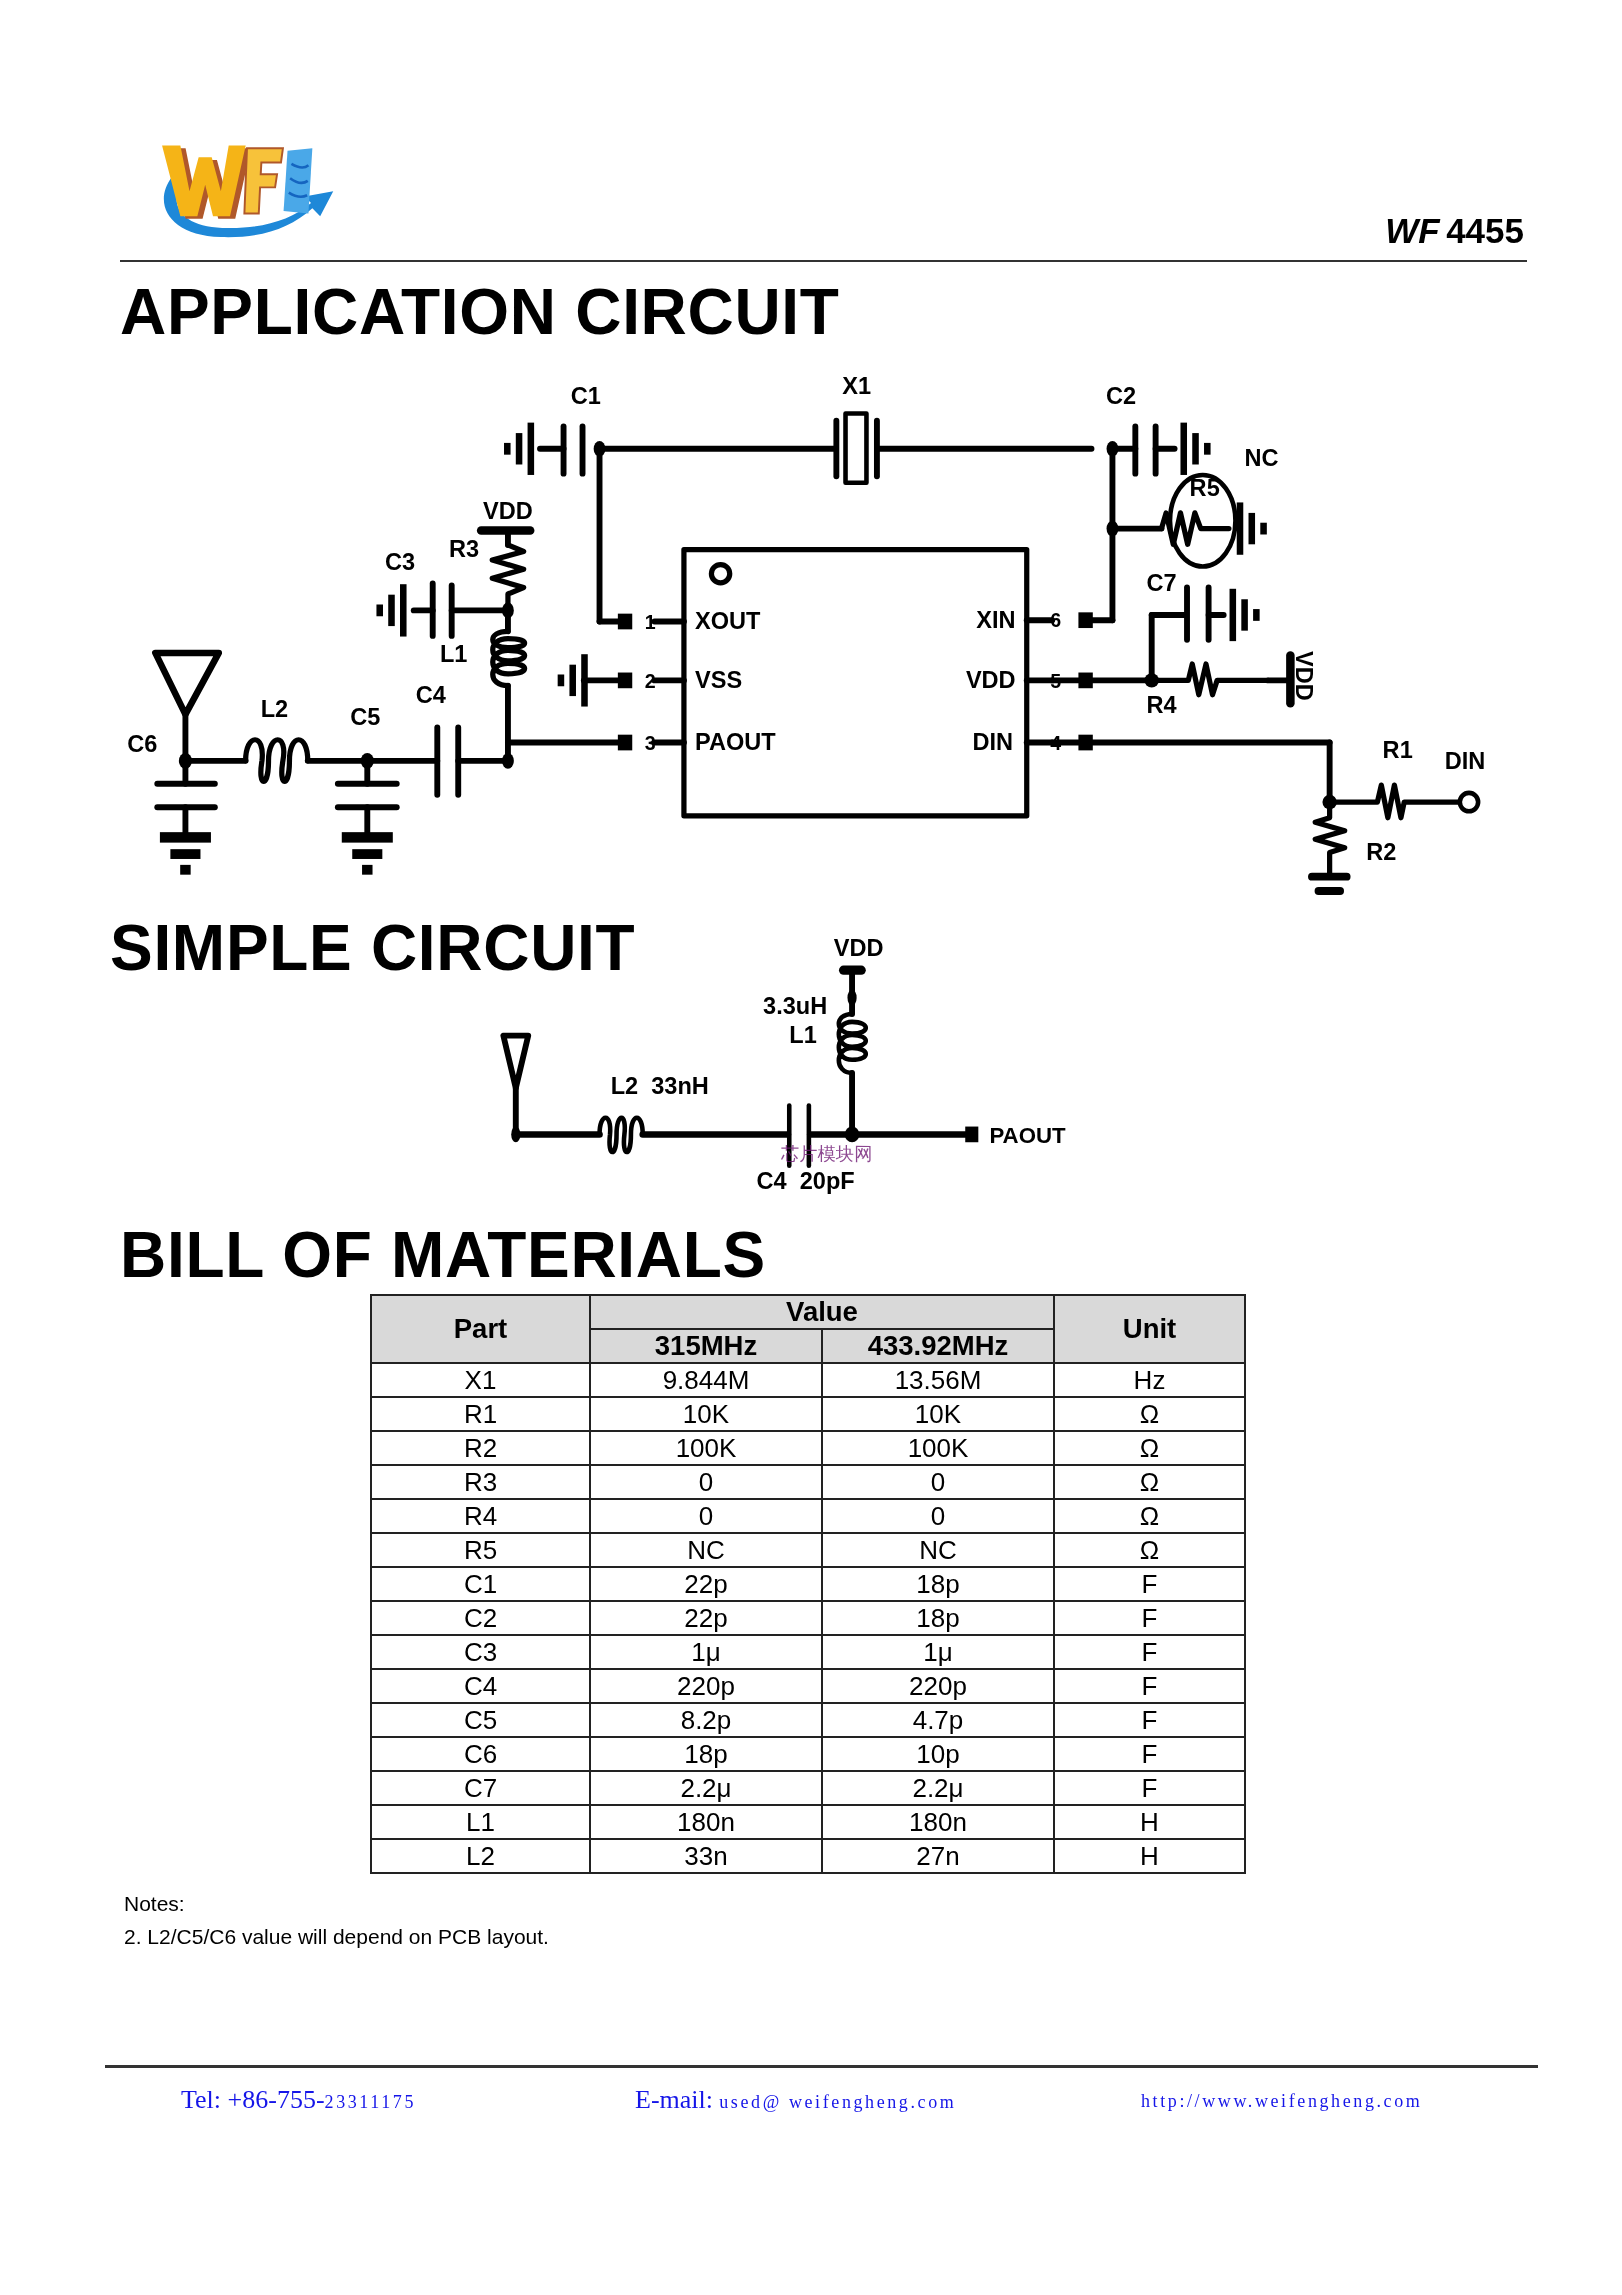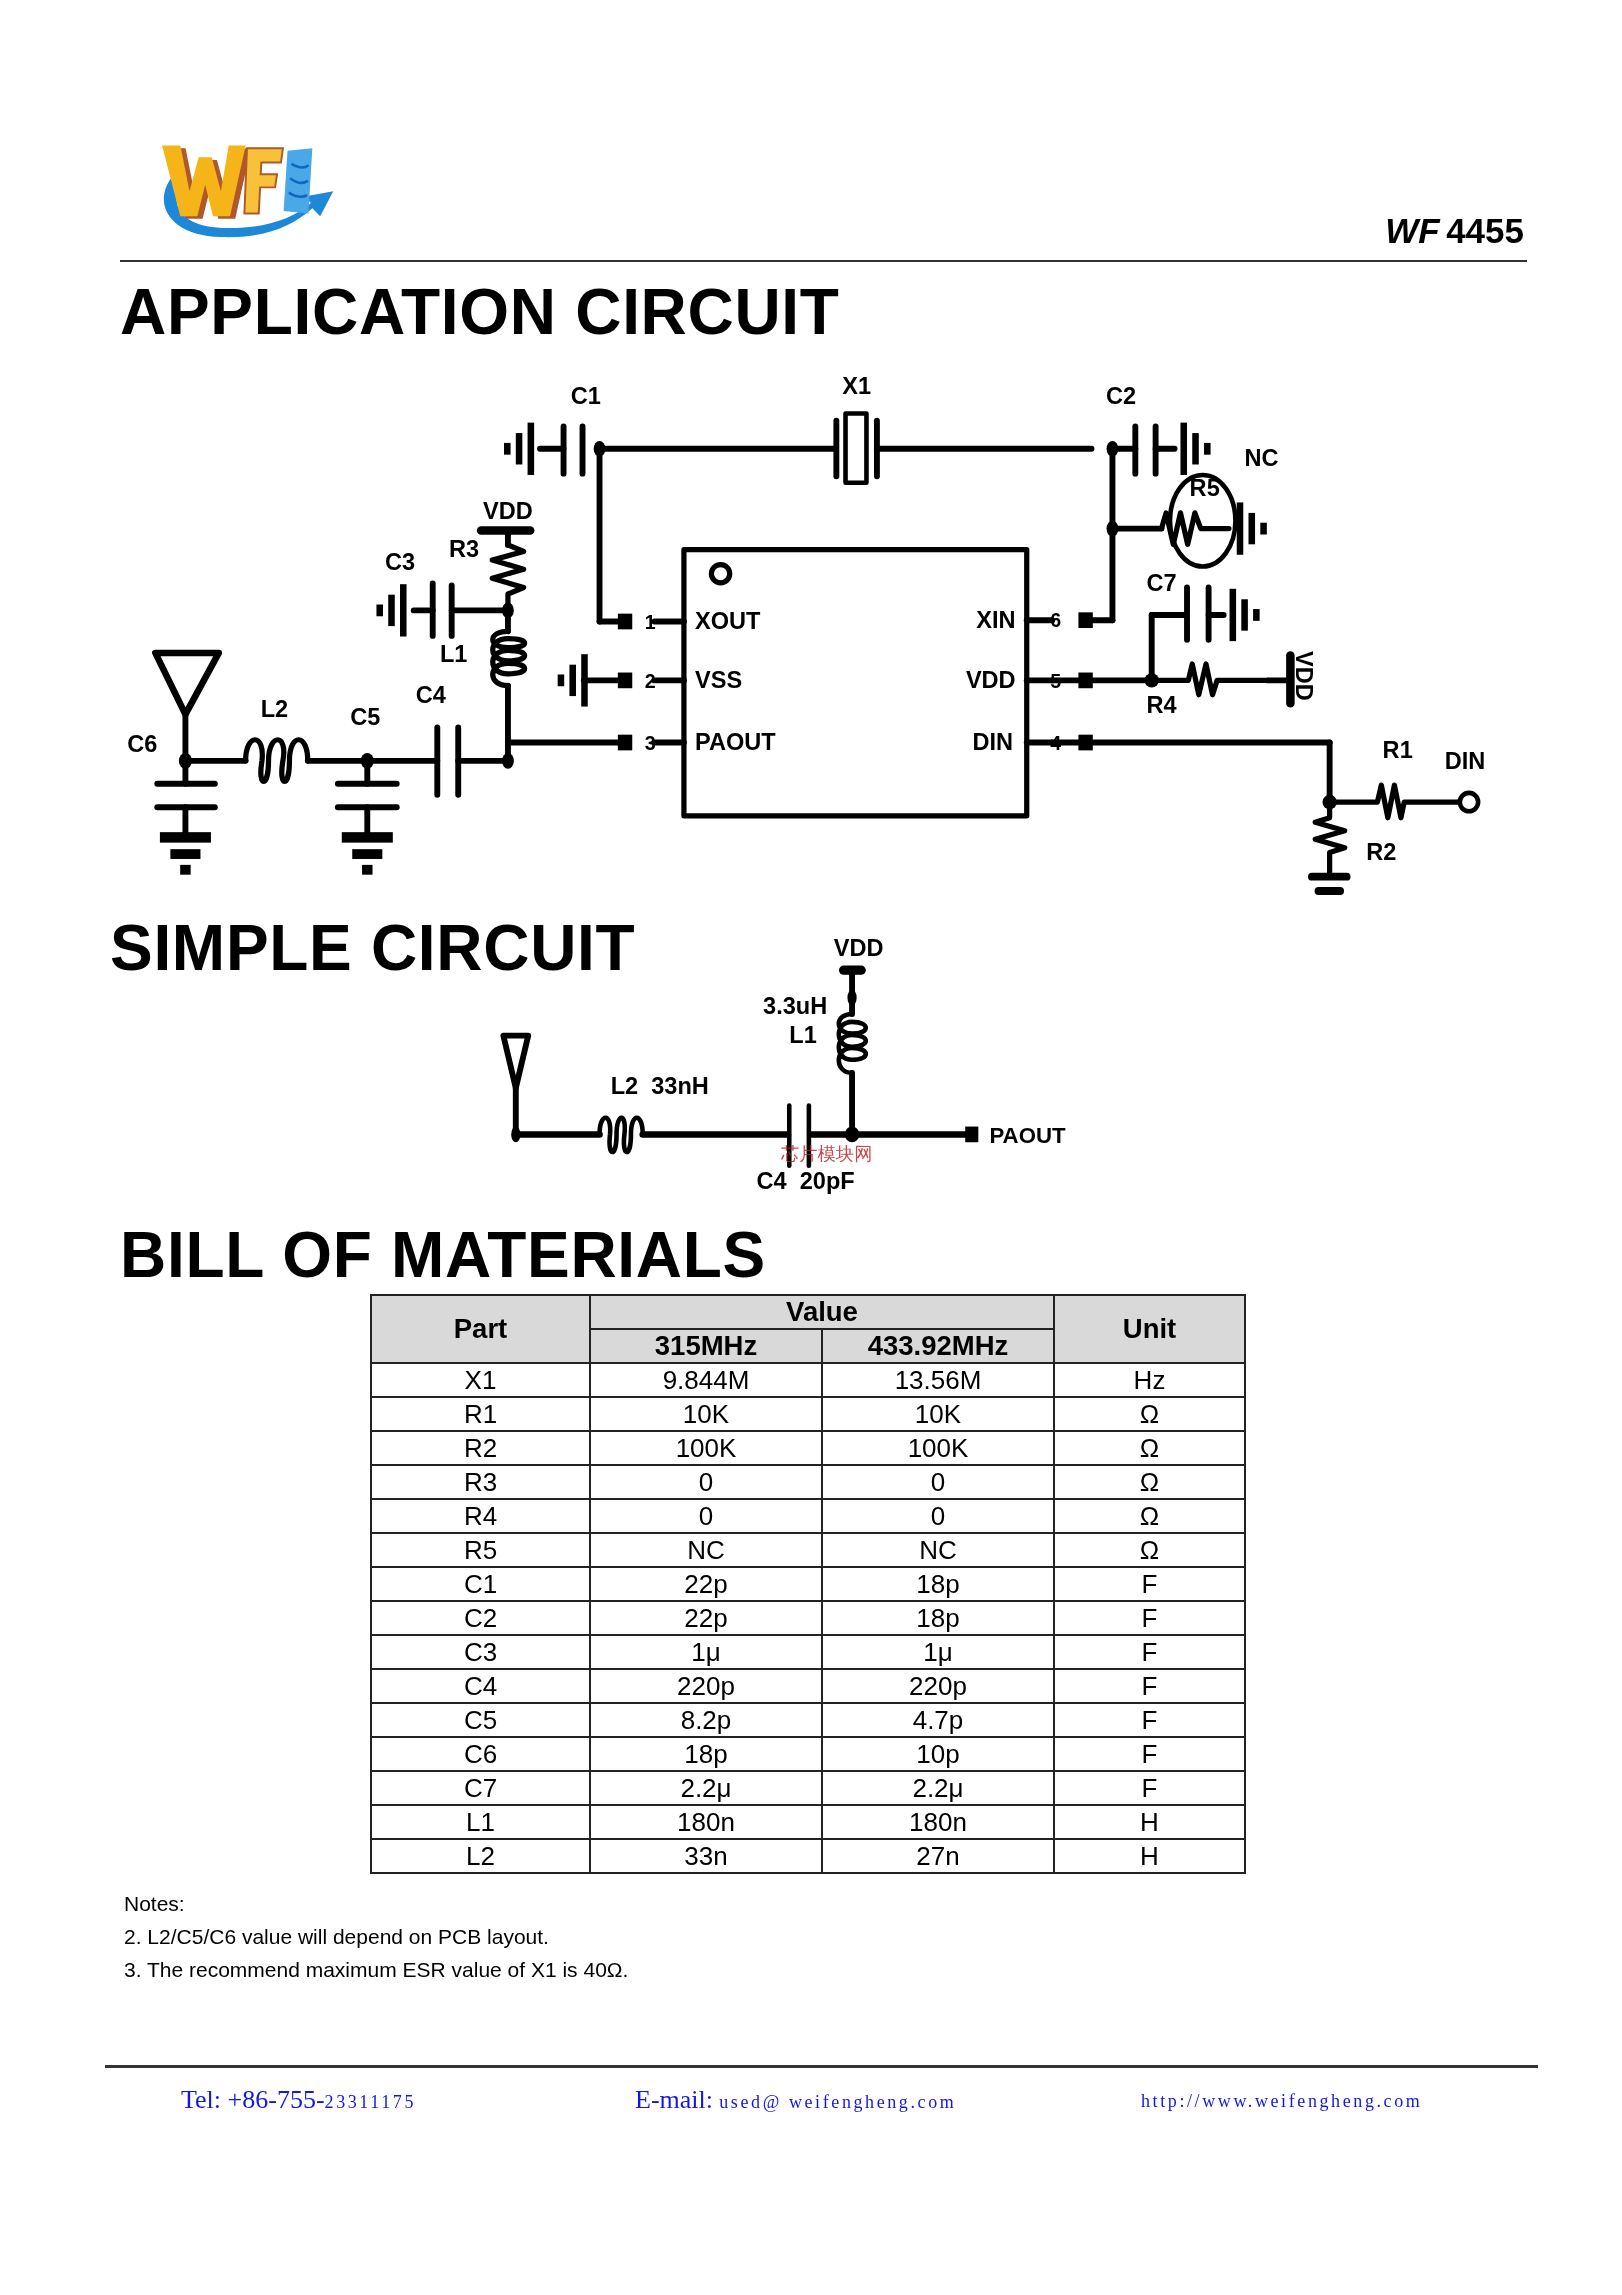--- a/index.html
+++ b/index.html
@@ -21,21 +21,21 @@
   #bom th { background: #d9d9d9; font-weight: bold; font-size: 27.5px; }
   #bom .c0 { width: 217px; } #bom .c1 { width: 230px; } #bom .c2 { width: 230px; } #bom .c3 { width: 189px; }
   #bom thead th { height: 31px; }
   #notes { left: 124px; top: 1887px; font-size: 21px; line-height: 33px; }
   #notes div { white-space: nowrap; }
   #rule-bottom { left: 105px; top: 2065px; width: 1433px; height: 2.6px; background: #333; }
   .footer-item { top: 2085px; font-family: "Liberation Serif", serif; color: #1515e8; font-size: 25px; white-space: nowrap; }
   .footer-item .lbl { font-size: 26px; }
   .footer-item .val { letter-spacing: 2.6px; font-size: 18px; }
   #f-tel { left: 181px; } #f-mail { left: 635px; } #f-web { left: 1141px; }
-  #watermark { left: 781px; top: 1141px; font-size: 18.3px; color: #b91c1c; opacity: 0.8; font-family: "DejaVu Sans", sans-serif; white-space: nowrap; }
+  #watermark { left: 781px; top: 1141px; font-size: 18.3px; color: #701a75; opacity: 0.8; font-family: "DejaVu Sans", sans-serif; white-space: nowrap; }
 </style>
 </head>
 <body>
 
 <div id="logo" class="abs">
   <svg width="196" height="118" viewBox="0 0 300 180">
     <path d="M35 70 C 5 110, 30 160, 110 162 C 170 164, 215 150, 250 118 L 262 130 L 282 92 L 238 100 L 248 110 C 215 138, 170 150, 112 148 C 55 146, 30 118, 48 82 Z" fill="#1e88d8"></path>
     <path d="M20 22 L 48 22 L 62 92 L 76 40 L 96 40 L 110 92 L 122 22 L 148 22 L 124 130 L 98 130 L 86 82 L 74 130 L 48 130 Z" fill="#b0582a" transform="translate(8,4)"></path>
     <path d="M20 22 L 48 22 L 62 92 L 76 40 L 96 40 L 110 92 L 122 22 L 148 22 L 124 130 L 98 130 L 86 82 L 74 130 L 48 130 Z" fill="#f5b417"></path>
     <path d="M150 26 L 205 26 L 202 48 L 172 48 L 171 66 L 196 66 L 193 86 L 170 86 L 168 126 L 146 126 Z" fill="#f7c23a" stroke="#b0582a" stroke-width="3"></path>
@@ -382,21 +382,20 @@
         <td>33n</td>
         <td>27n</td>
         <td>H</td>
       </tr>
     </tbody>
 </table>
 
 <div id="notes" class="abs">
   <div>Notes:</div>
   <div>2. L2/C5/C6 value will depend on PCB layout.</div>
-  <div>3. The recommend maximum ESR value of X1 is 40Ω.</div>
 </div>
 
 <div id="rule-bottom" class="abs"></div>
 
 <div id="f-tel" class="abs footer-item">
   <span class="lbl">Tel: +86-755-</span><span class="val">23311175</span>
 </div>
 <div id="f-mail" class="abs footer-item">
   <span class="lbl">E-mail:</span>
   <span class="val">used@ weifengheng.com</span>

